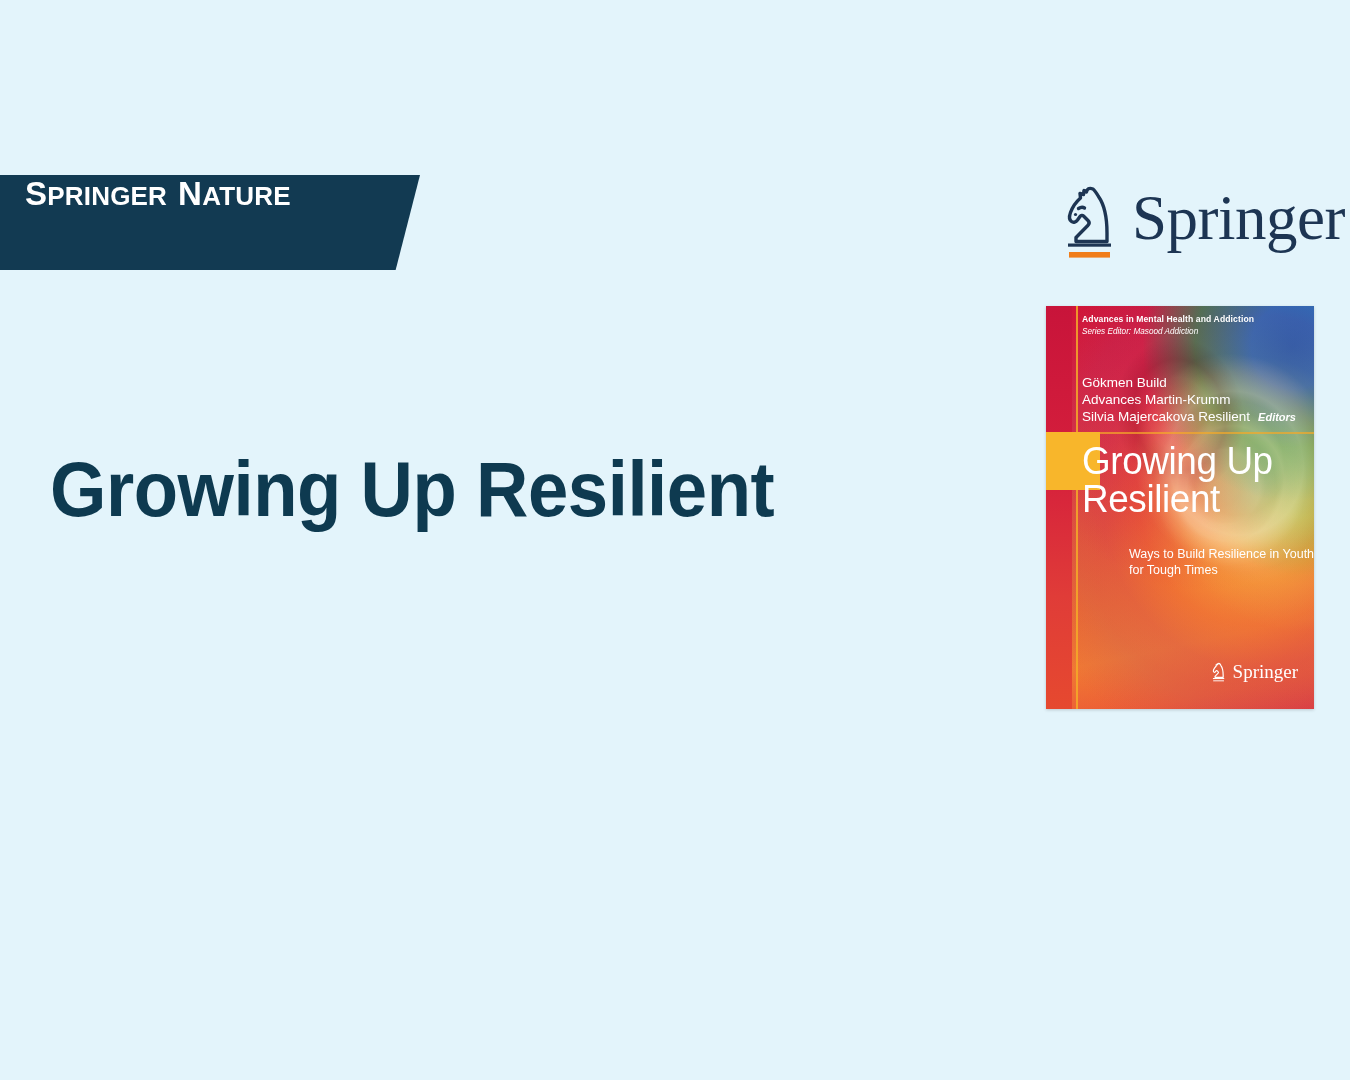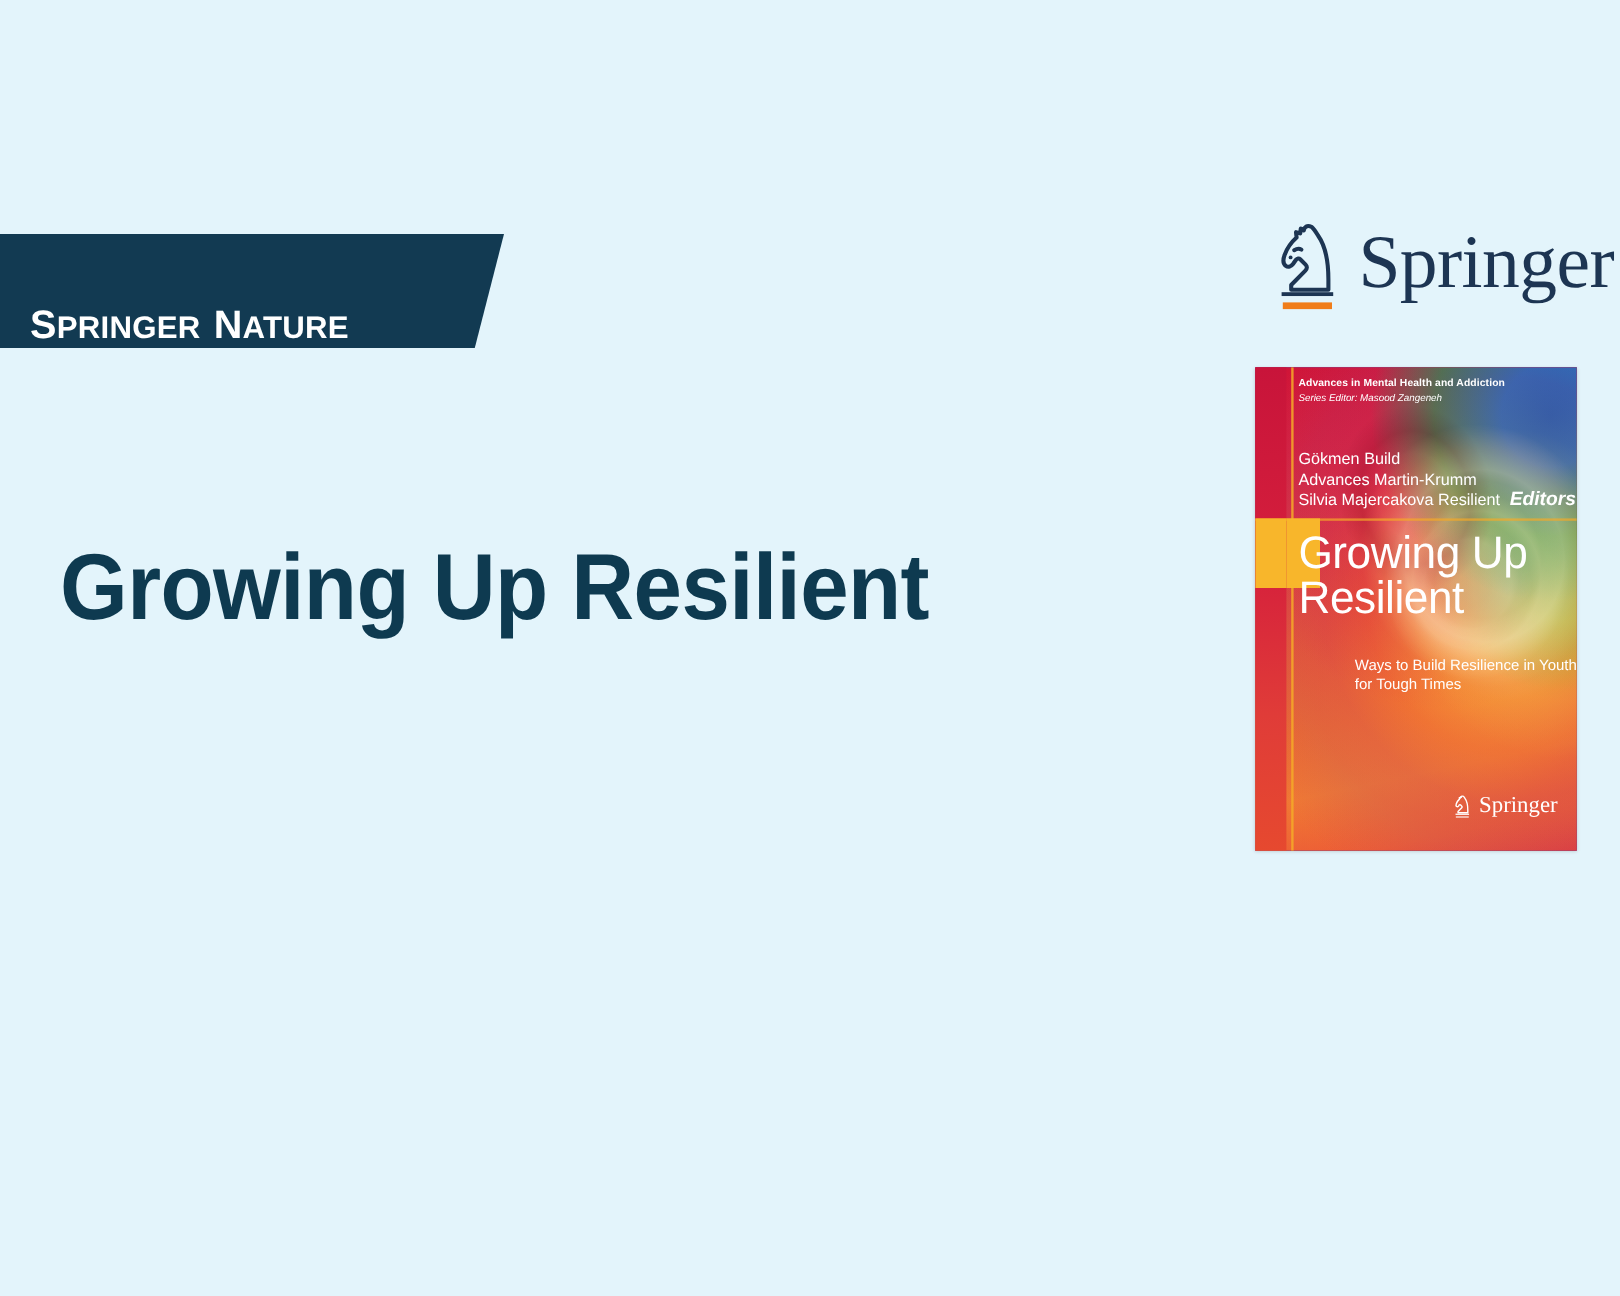--- a/index.html
+++ b/index.html
@@ -27,22 +27,21 @@
   .sn-banner {
     position: absolute;
     left: 0;
     top: 175px;
     width: 420px;
     height: 95px;
     background: #123a52;
     -webkit-clip-path: polygon(0 0, 100% 0, 94.2% 100%, 0 100%);
     clip-path: polygon(0 0, 100% 0, 94.2% 100%, 0 100%);
     display: flex;
-    align-items: flex-end;
-    margin-top: 20px;
+    align-items: flex-start;
   }
   .sn-banner-text {
     color: #ffffff;
     font-family: "Liberation Sans", sans-serif;
     font-weight: 700;
     font-size: 33px;
     letter-spacing: 0.2px;
     margin-left: 25px;
     white-space: nowrap;
     font-variant: small-caps;
@@ -101,21 +100,21 @@
   }
 
   
   .book-cover {
     position: absolute;
     left: 1046px;
     top: 306px;
     width: 268px;
     height: 403px;
     overflow: hidden;
-    background: #701a75;
+    background: #be185d;
     box-shadow: 0 1px 3px rgba(0,0,0,0.18);
   }
   .cover-art {
     position: absolute;
     inset: 0;
     
     background:
       radial-gradient(ellipse 115% 88% at 78% 46%,
         rgba(255,255,255,0.30) 0%,
         rgba(255,224,150,0.34) 14%,
@@ -251,21 +250,21 @@
     position: absolute;
     left: 36px; top: 68px;
     font-size: 13.5px;
     line-height: 17px;
     font-weight: 400;
     white-space: nowrap;
   }
   .cover-editors .ed-label {
     font-style: italic;
     font-weight: 700;
-    font-size: 16px;
+    font-size: 11px;
     margin-left: 8px;
   }
 
   .cover-title {
     position: absolute;
     left: 36px; top: 136px;
     font-size: 38px;
     line-height: 38px;
     font-weight: 400;
     letter-spacing: -0.4px;
@@ -339,21 +338,21 @@
     </div>
 
     <div class="cover-hrule"></div>
     <div class="cover-spine"></div>
     <div class="cover-spine-rule"></div>
     <div class="cover-yellow"></div>
     <div class="cover-yellow2"></div>
 
     <div class="cover-content">
       <div class="cover-series">Advances in Mental Health and Addiction</div>
-      <div class="cover-series-editor">Series Editor: Masood Zangeneh</div>
+      <div class="cover-series-editor">Series Editor: Masood Addiction</div>
 
       <div class="cover-editors">
         <div>Gökmen Build</div>
         <div>Advances Martin-Krumm</div>
         <div style="white-space:nowrap;">
           <span>Silvia Majercakova Resilient</span><span class="ed-label">Editors</span>
         </div>
       </div>
 
       <div class="cover-title">

